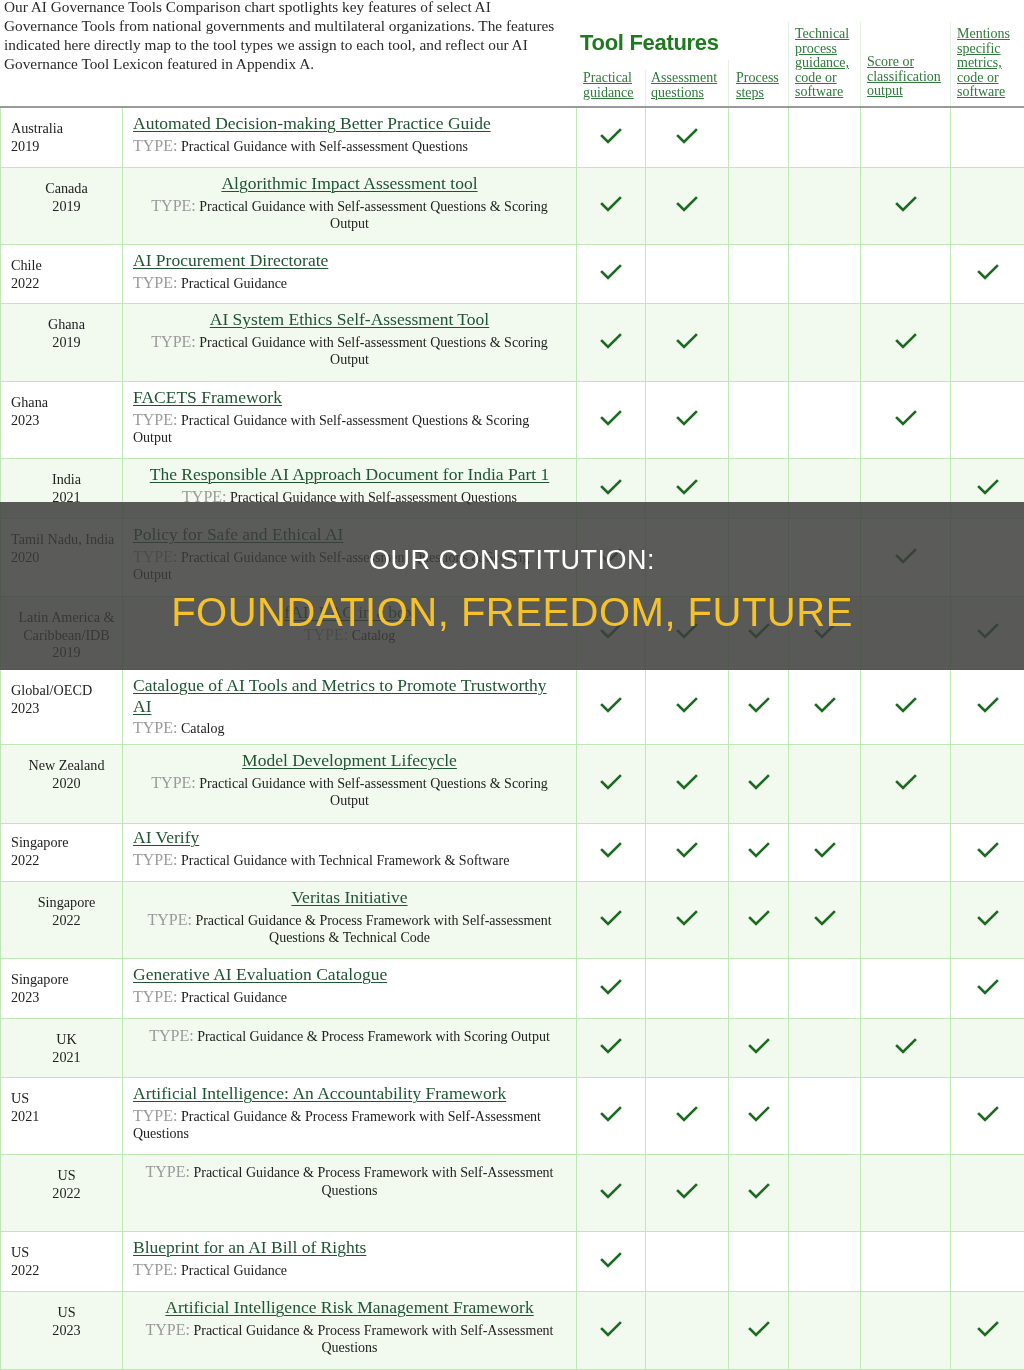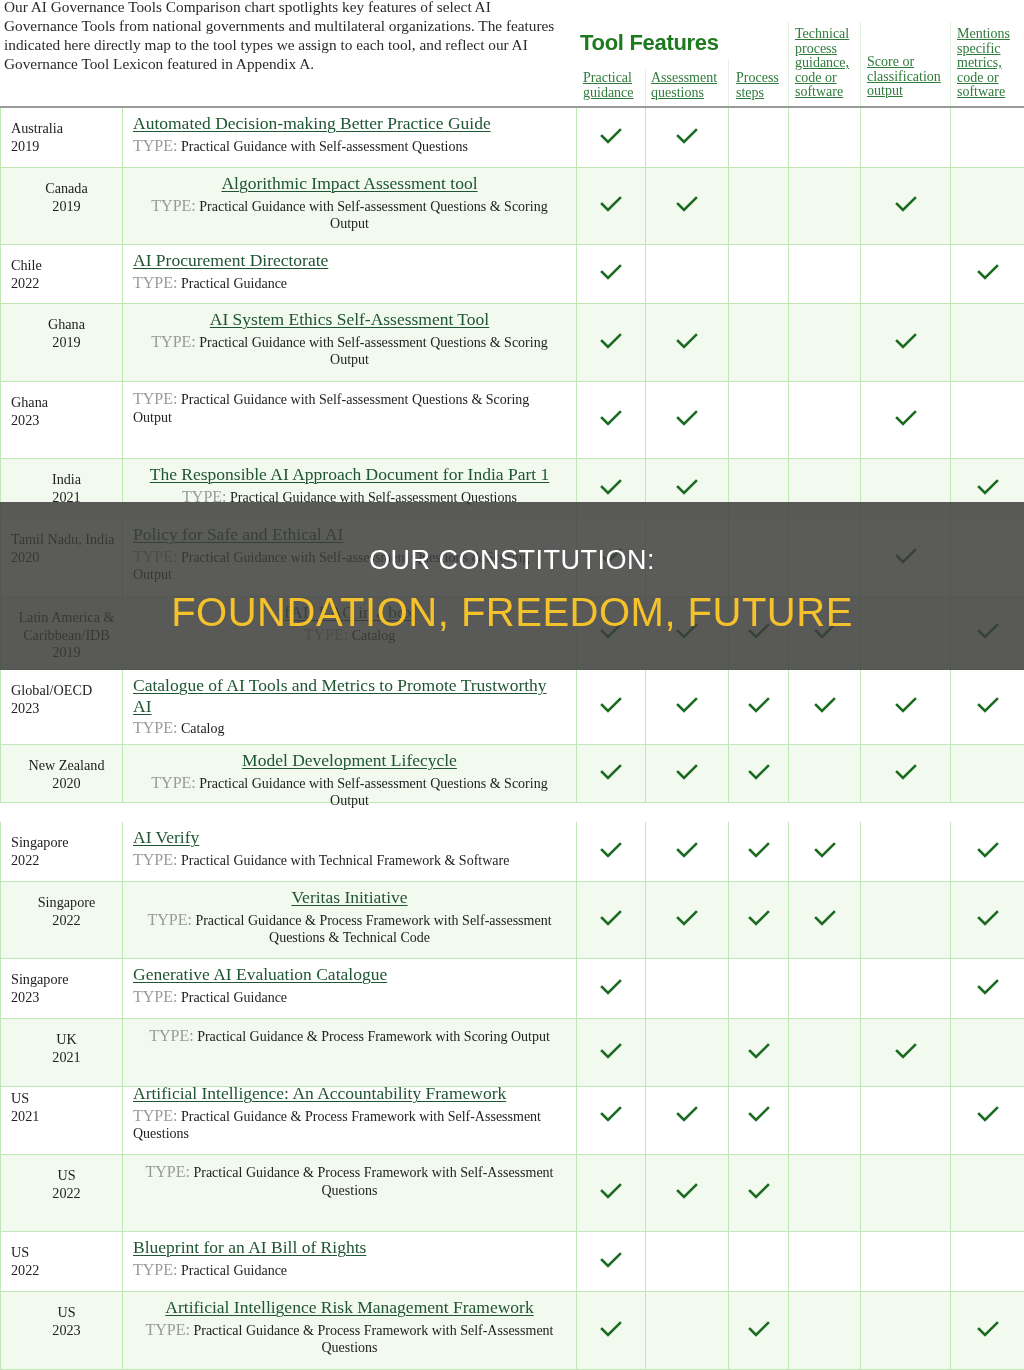--- a/index.html
+++ b/index.html
@@ -154,20 +154,21 @@
           </svg></span>
       </div>
       <div class="fcell" style="left:950px;width:74px"></div>
     </div>
     <div class="row" style="top: 382px; height: 77px;">
       <div class="cell-country">
         <div>Ghana</div>
         <div>2023</div>
       </div>
       <div class="cell-title">
+        <a class="tool-link">FACETS Framework</a>
         <div class="tool-type"><span class="type-label">TYPE:</span> <span>Practical Guidance with Self-assessment Questions &amp; Scoring Output</span></div>
       </div>
       <div class="fcell" style="left:576px;width:69px">
         <span><svg class="check" viewBox="0 0 24 20">
             <path d="M3 10 L9 16 L21 4" fill="none" stroke="#1a6b1f" stroke-width="2.6" stroke-linecap="square"></path>
           </svg></span>
       </div>
       <div class="fcell" style="left:645px;width:83px">
         <span><svg class="check" viewBox="0 0 24 20">
             <path d="M3 10 L9 16 L21 4" fill="none" stroke="#1a6b1f" stroke-width="2.6" stroke-linecap="square"></path>
@@ -303,21 +304,21 @@
         <span><svg class="check" viewBox="0 0 24 20">
             <path d="M3 10 L9 16 L21 4" fill="none" stroke="#1a6b1f" stroke-width="2.6" stroke-linecap="square"></path>
           </svg></span>
       </div>
       <div class="fcell" style="left:950px;width:74px">
         <span><svg class="check" viewBox="0 0 24 20">
             <path d="M3 10 L9 16 L21 4" fill="none" stroke="#1a6b1f" stroke-width="2.6" stroke-linecap="square"></path>
           </svg></span>
       </div>
     </div>
-    <div class="row alt" style="top: 745px; height: 58px;">
+    <div class="row alt" style="top: 745px; height: 79px;">
       <div class="cell-country">
         <div>New Zealand</div>
         <div>2020</div>
       </div>
       <div class="cell-title">
         <a class="tool-link">Model Development Lifecycle</a>
         <div class="tool-type"><span class="type-label">TYPE:</span> <span>Practical Guidance with Self-assessment Questions &amp; Scoring Output</span></div>
       </div>
       <div class="fcell" style="left:576px;width:69px">
         <span><svg class="check" viewBox="0 0 24 20">
@@ -431,21 +432,21 @@
       <div class="fcell" style="left:645px;width:83px"></div>
       <div class="fcell" style="left:728px;width:60px"></div>
       <div class="fcell" style="left:788px;width:72px"></div>
       <div class="fcell" style="left:860px;width:90px"></div>
       <div class="fcell" style="left:950px;width:74px">
         <span><svg class="check" viewBox="0 0 24 20">
             <path d="M3 10 L9 16 L21 4" fill="none" stroke="#1a6b1f" stroke-width="2.6" stroke-linecap="square"></path>
           </svg></span>
       </div>
     </div>
-    <div class="row alt" style="top: 1019px; height: 68px;">
+    <div class="row alt" style="top: 1019px; height: 59px;">
       <div class="cell-country">
         <div>UK</div>
         <div>2021</div>
       </div>
       <div class="cell-title">
         <div class="tool-type"><span class="type-label">TYPE:</span> <span>Practical Guidance &amp; Process Framework with Scoring Output</span></div>
       </div>
       <div class="fcell" style="left:576px;width:69px">
         <span><svg class="check" viewBox="0 0 24 20">
             <path d="M3 10 L9 16 L21 4" fill="none" stroke="#1a6b1f" stroke-width="2.6" stroke-linecap="square"></path>

